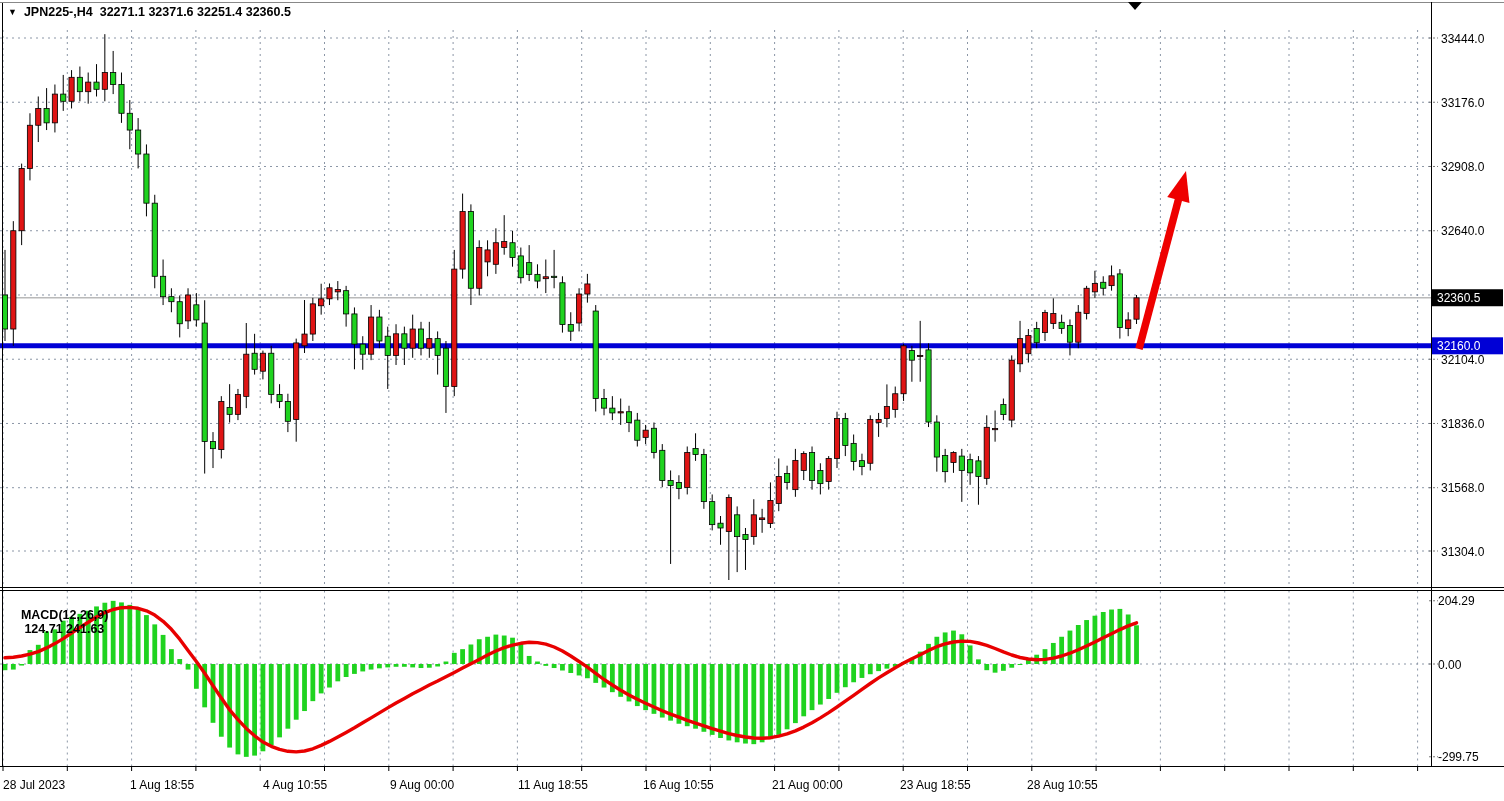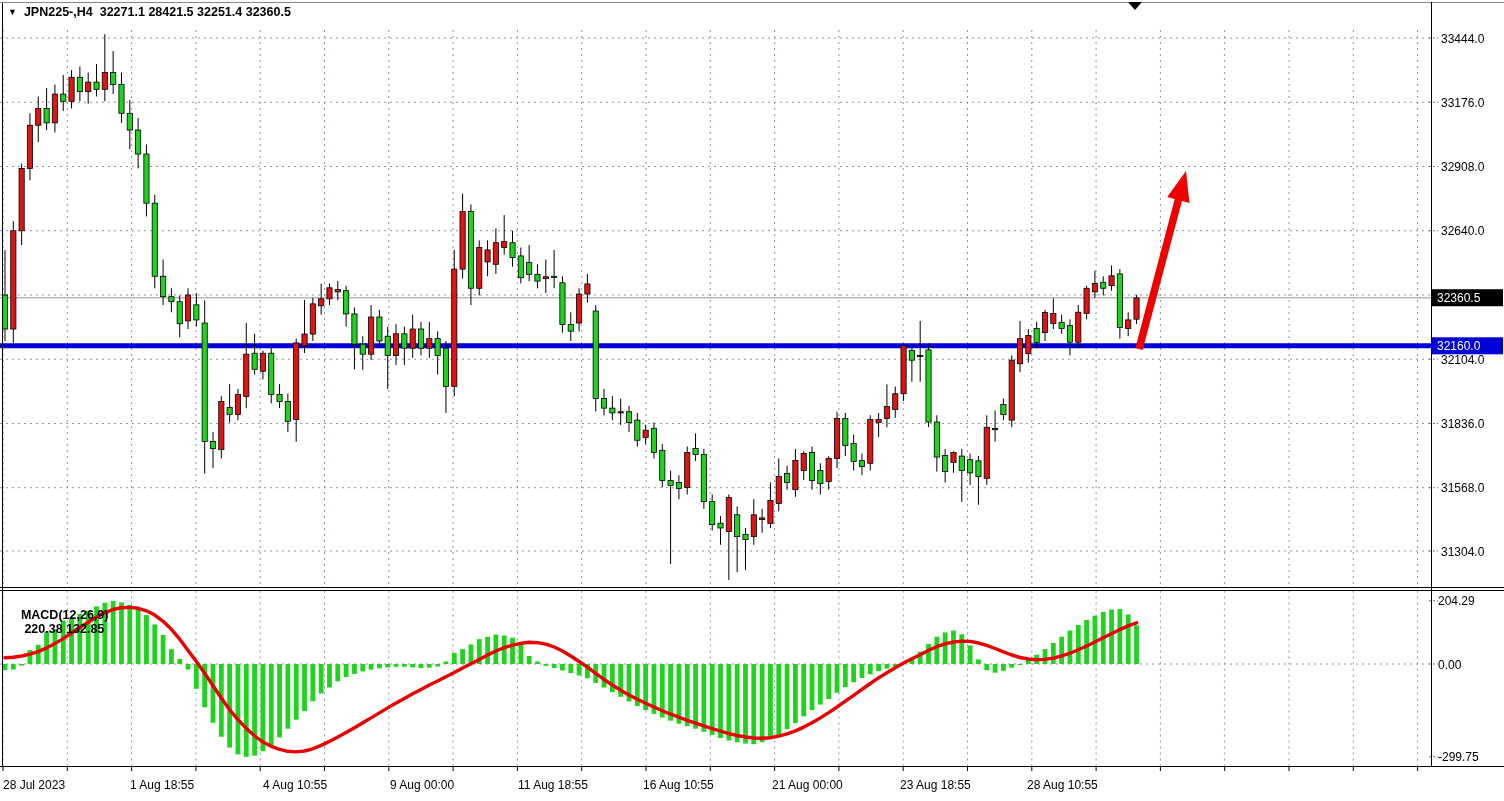--- a/index.html
+++ b/index.html
@@ -551,20 +551,20 @@
       <text x="900" y="789" font-size="12" font-family="&quot;Liberation Sans&quot;,sans-serif" fill="#000000">23 Aug 18:55</text>
       <text x="1027" y="789" font-size="12" font-family="&quot;Liberation Sans&quot;,sans-serif" fill="#000000">28 Aug 10:55</text>
       <line x1="1139" y1="349" x2="1179.8729123395938" y2="194.2047149691975" stroke="#ee0000" stroke-width="7.5"></line>
       <polygon points="1186,171 1189.460066347233,202.94178988210814 1167.2222145017518,197.06999754088565" fill="#ee0000"></polygon>
       <polygon points="1128,2 1142,2 1135,10" fill="#000"></polygon>
     </svg>
 
   <div id="title-bar" class="overlay">
     <span class="tri">▼</span>
     <span>JPN225-,H4</span>
-    <span>32271.1 28421.5 32251.4 32360.5</span>
+    <span>32271.1 32371.6 32251.4 32360.5</span>
   </div>
 
   <div id="macd-label" class="overlay">
     <span>MACD(12,26,9)</span>
-    <span> 220.38 132.85</span>
+    <span> 124.71 241.63</span>
   </div>
 </div>
 
 </body></html>

